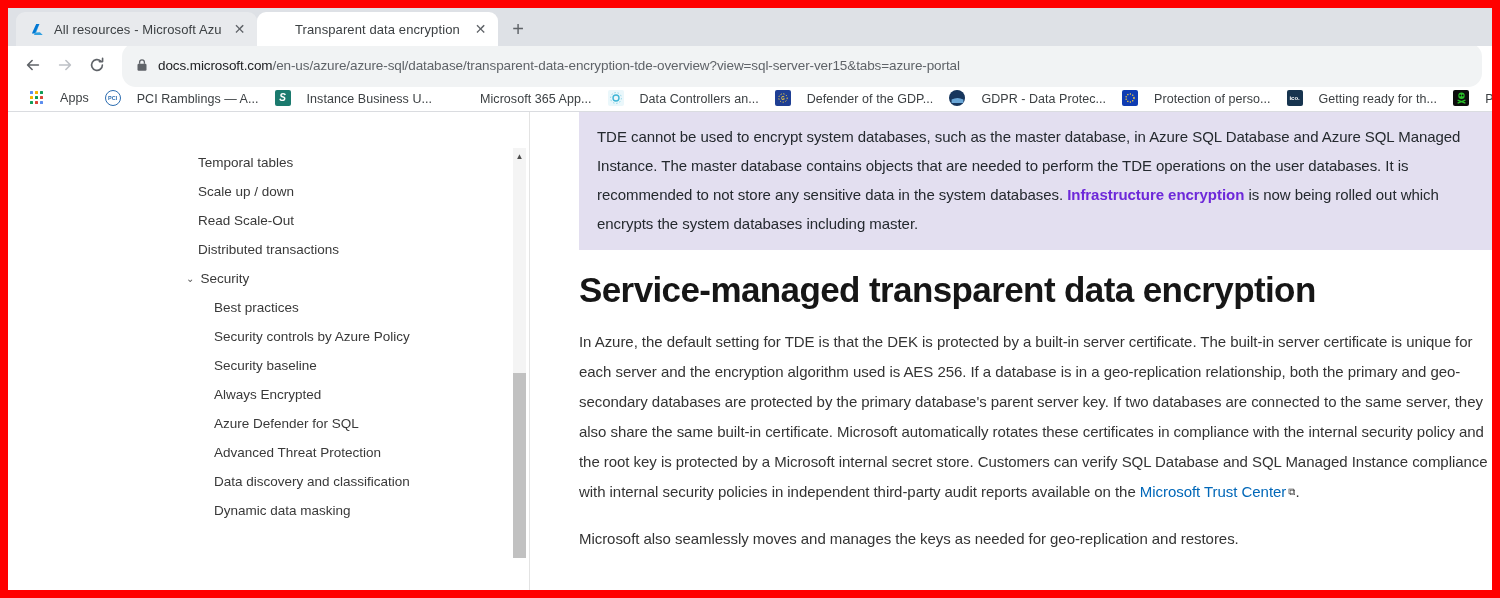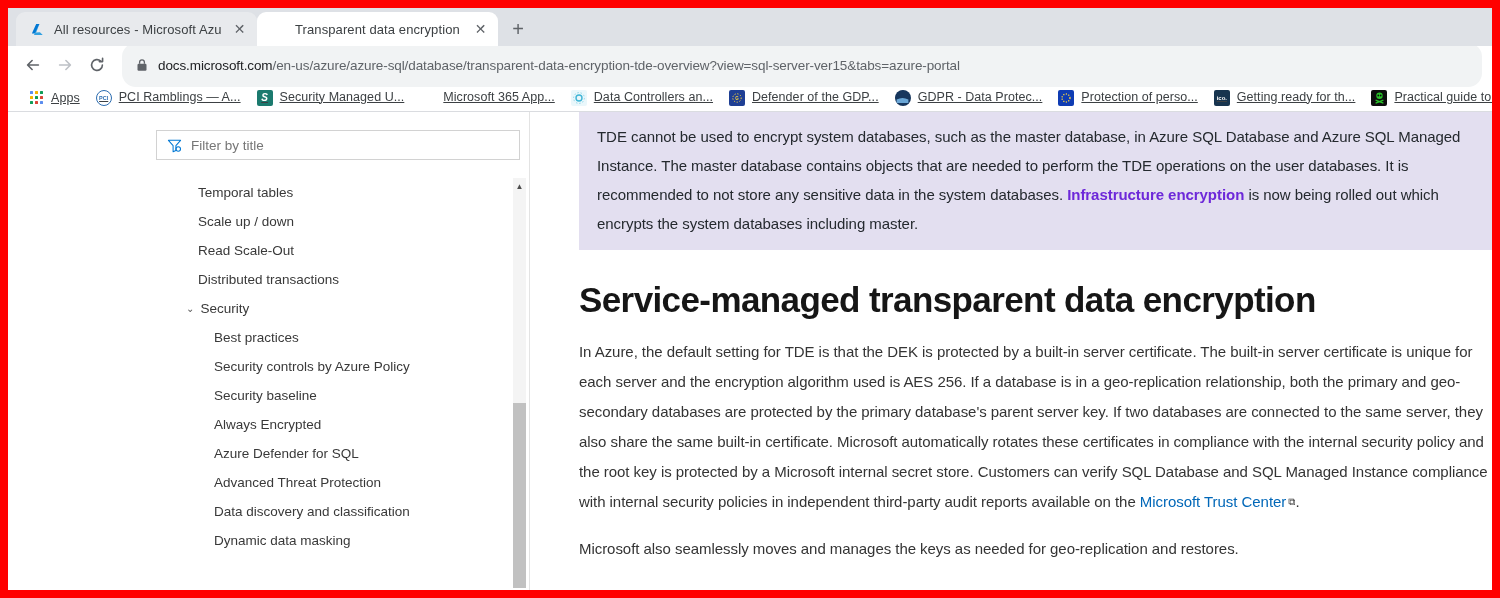--- a/index.html
+++ b/index.html
@@ -112,29 +112,28 @@
     background: #ffffff;
     display: flex;
     align-items: center;
     padding: 0 6px 0 14px;
     gap: 0px;
     overflow: hidden;
     border-bottom: 1px solid #dadce0;
   }
   .bm {
     display: flex;
-    align-items: flex-start;
-    gap: 7px;
+    align-items: flex-end;
+    gap: 16px;
     padding: 3px 8px;
     border-radius: 4px;
     font-size: 12.5px;
     color: #3c4043;
     white-space: nowrap;
     flex: none;
-    text-decoration: underline;
   }
   .bm-label { letter-spacing: .05px; }
 
   
   .apps-grid {
     width: 14px; height: 14px;
     display: grid;
     grid-template-columns: repeat(3, 3px);
     grid-template-rows: repeat(3, 3px);
     gap: 2px;
@@ -255,21 +254,21 @@
     letter-spacing: -.05px;
   }
   .note b { font-weight: 400; }
   .note a { color: #6d28d9; text-decoration: none; font-weight: 600; }
 
   h2.section {
     font-size: 35px;
     font-weight: 600;
     color: #161616;
     letter-spacing: -.6px;
-    margin-top: 30px;
+    margin-top: 20px;
   }
   .main p.body {
     font-size: 15px;
     line-height: 30px;
     color: #343434;
     margin-top: 17px;
     letter-spacing: -.05px;
   }
   .main a.link { color: #0067b8; text-decoration: none; }
   .extlink { font-size: 10px; vertical-align: 2px; margin-left: 2px; }
@@ -352,21 +351,21 @@
       <span class="bm-label">Apps</span>
     </div>
 
     <div class="bm">
       <span class="fv fv-circle" style="background:#ffffff;border:1.6px solid #2b6cb0;color:#2b6cb0;font-size:5.5px">PCI</span>
       <span class="bm-label">PCI Ramblings — A...</span>
     </div>
 
     <div class="bm">
       <span class="fv" style="background:#1b7a6e;font-size:10px;font-style:italic">S</span>
-      <span class="bm-label">Security Managed U...</span>
+      <span class="bm-label">Instance Business U...</span>
     </div>
 
     <div class="bm">
       <span class="fv fv-ms">
         <span style="background:#f25022"></span>
             <span style="background:#7fba00"></span>
         <span style="background:#00a4ef"></span>
             <span style="background:#ffb900"></span>
       </span>
       <span class="bm-label">Microsoft 365 App...</span>
@@ -429,29 +428,20 @@
     </div>
 
   </div>
 
   <div class="page">
 
     <div class="leftpad"></div>
 
     <div class="nav">
 
-      <div class="filterbox">
-        <span style="display:flex">
-          <svg width="15" height="15" viewBox="0 0 16 16">
-            <path d="M1.5 2.5h13l-5 5.6v5.2l-3 1.4V8.1z" fill="none" stroke="#0078d4" stroke-width="1.1" stroke-linejoin="round"></path>
-            <circle cx="12" cy="11.8" r="2.4" fill="none" stroke="#0078d4" stroke-width="1.1"></circle>
-          </svg>
-        </span>
-        <input class="filter-input" type="text" placeholder="Filter by title" style="">
-      </div>
 
       <div class="navlist">
 
         <div class="navitem lvl1">
           <span>Temporal tables</span>
         </div>
         <div class="navitem lvl1">
           <span>Scale up / down</span>
         </div>
         <div class="navitem lvl1">

